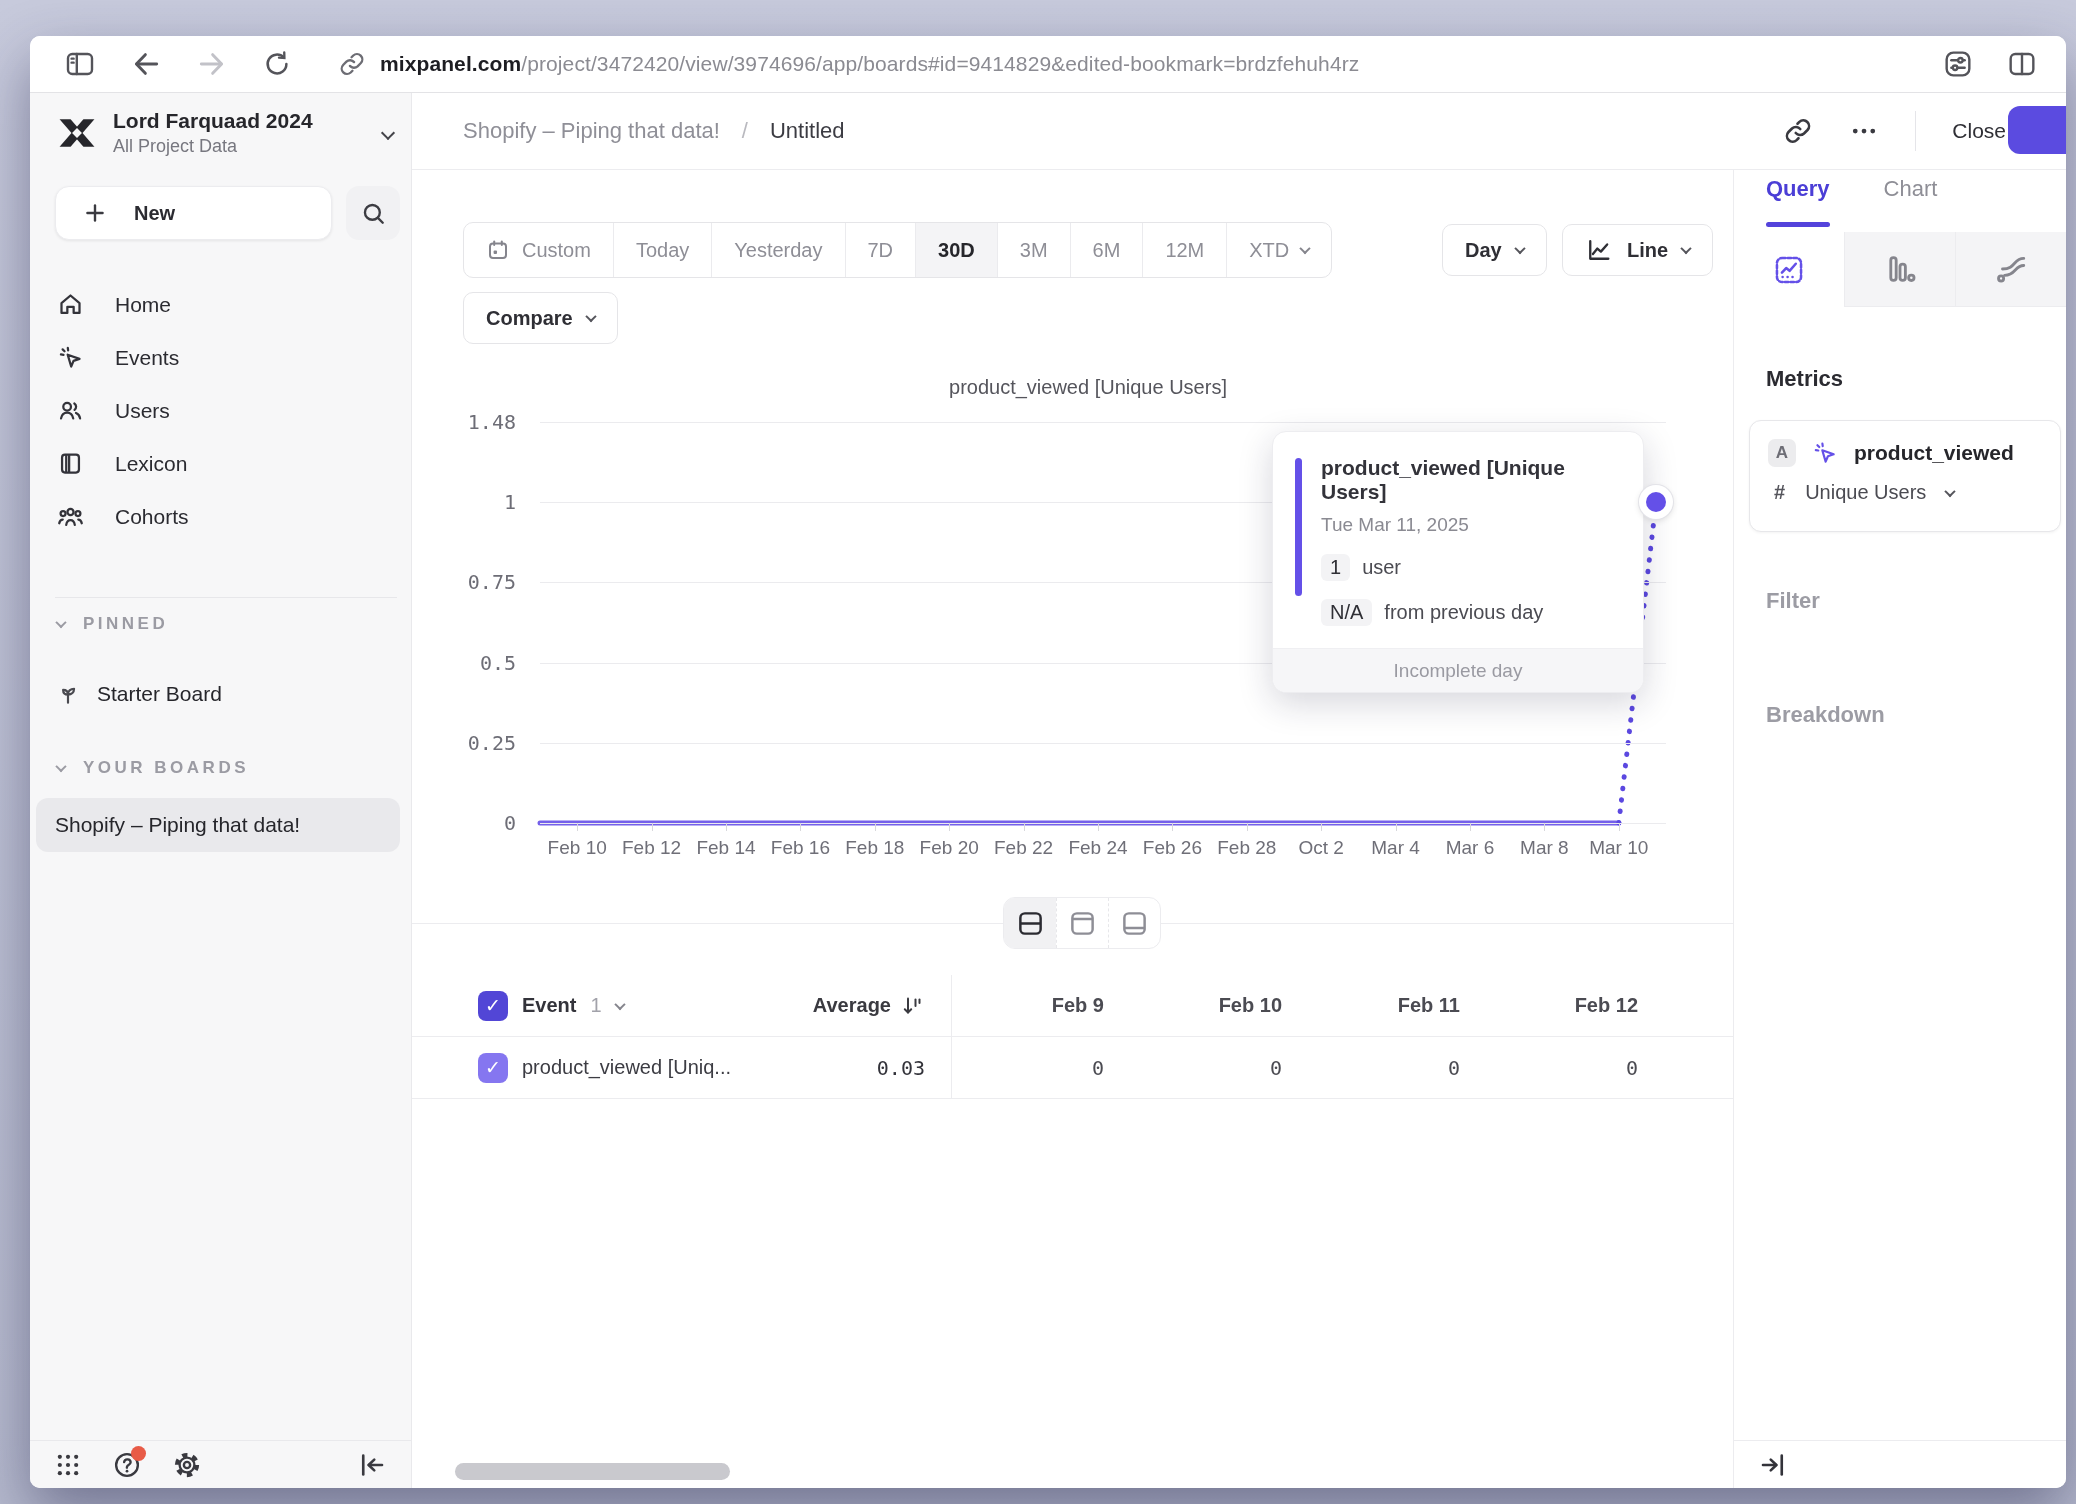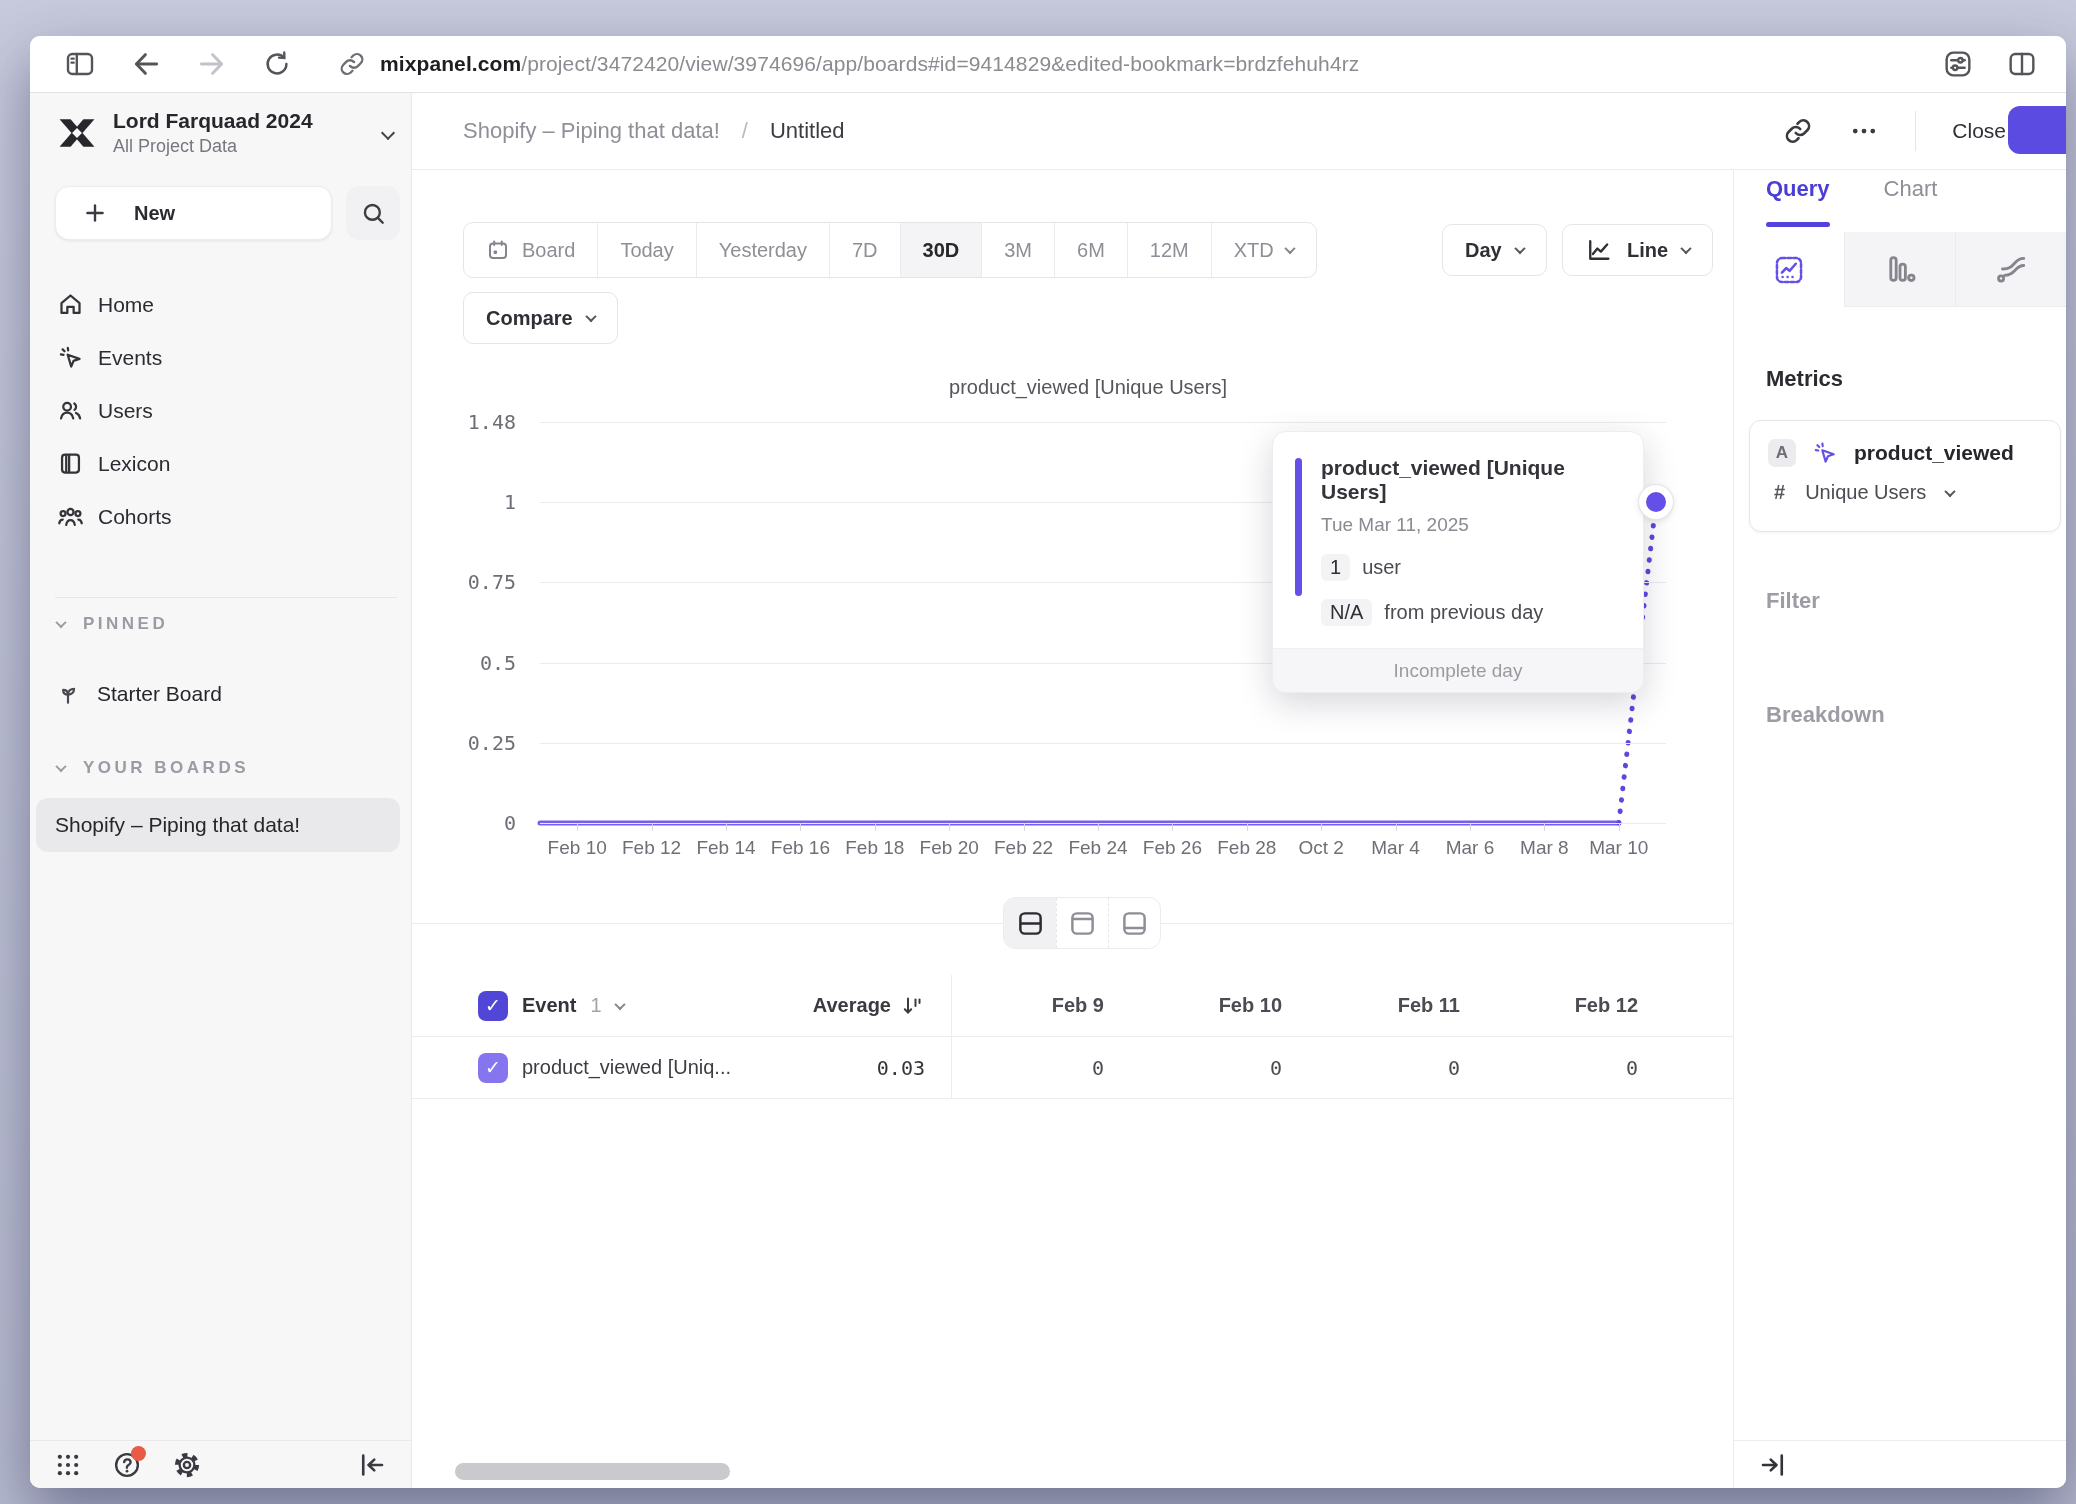--- a/index.html
+++ b/index.html
@@ -31,21 +31,21 @@
 
   
   .projrow { position:absolute; left:25px; right:18px; top:7px; height:66px; display:flex; align-items:center; cursor:pointer; }
   .projlogo { width:44px; height:44px; }
   .projtext { margin-left:14px; flex:1; }
   .projname { font-size:21px; font-weight:700; color:#26262b; }
   .projsub { font-size:18px; color:#77777f; margin-top:3px; }
   .newbtn { position:absolute; left:25px; top:93px; width:277px; height:54px; background:#fff; border:1px solid #ececef; border-radius:14px; box-shadow:0 1px 3px rgba(0,0,0,.08); display:flex; align-items:center; padding-left:26px; gap:26px; font-size:20px; font-weight:700; color:#2b2b31; cursor:pointer; }
   .searchbtn { position:absolute; left:316px; top:93px; width:54px; height:54px; border-radius:13px; background:#f1f1f3; display:flex; align-items:center; justify-content:center; color:#3c3c42; cursor:pointer; }
   .menu { position:absolute; left:0; right:0; top:185px; }
-  .mitem { height:53px; display:flex; align-items:center; padding-left:27px; gap:14px; font-size:21px; color:#2b2b31; cursor:pointer; }
+  .mitem { height:53px; display:flex; align-items:center; padding-left:27px; gap:31px; font-size:21px; color:#2b2b31; cursor:pointer; }
   .mitem .ico { color:#33333a; }
   .sdivider { position:absolute; left:25px; right:14px; top:504px; border-top:1px solid #e7e7ea; }
   .secthead { position:absolute; left:27px; display:flex; align-items:center; gap:18px; font-size:17px; font-weight:700; letter-spacing:3.5px; color:#9b9ba3; cursor:pointer; }
   .boarditem { position:absolute; left:25px; display:flex; align-items:center; gap:16px; font-size:21px; color:#26262b; cursor:pointer; }
   .selboard { position:absolute; left:6px; width:364px; height:54px; background:#e9e9ec; border-radius:12px; display:flex; align-items:center; padding-left:19px; font-size:21px; color:#26262b; cursor:pointer; }
   .sfoot { position:absolute; left:0; right:0; bottom:0; height:48px; border-top:1px solid #e9e9ec; display:flex; align-items:center; padding:0 24px; gap:30px; color:#3a3a40; }
   .helpwrap { position:relative; }
   .reddot { position:absolute; right:-4px; top:-4px; width:15px; height:15px; border-radius:50%; background:#e85b47; }
   .sfoot .spacer { flex:1; }
 
@@ -382,21 +382,21 @@
     <div class="ranges">
       <span class="rng">
         <span style="color:#85858d">
             <svg width="24" height="24" viewBox="0 0 24 24" fill="none" stroke="currentColor" stroke-width="2" stroke-linecap="round">
               <rect x="4" y="5.5" width="16" height="14.5" rx="3"></rect>
               <line x1="8.2" y1="3.6" x2="8.2" y2="7"></line>
               <line x1="15.8" y1="3.6" x2="15.8" y2="7"></line>
               <rect x="7.6" y="12.6" width="3.4" height="3.4" rx="0.9" fill="currentColor" stroke="none"></rect>
             </svg>
           </span>
-        <span>Board</span>
+        <span>Custom</span>
       </span>
       <span class="rng">
           <span>Today</span>
         </span>
       <span class="rng">
           <span>Yesterday</span>
         </span>
       <span class="rng">
           <span>7D</span>
         </span>

